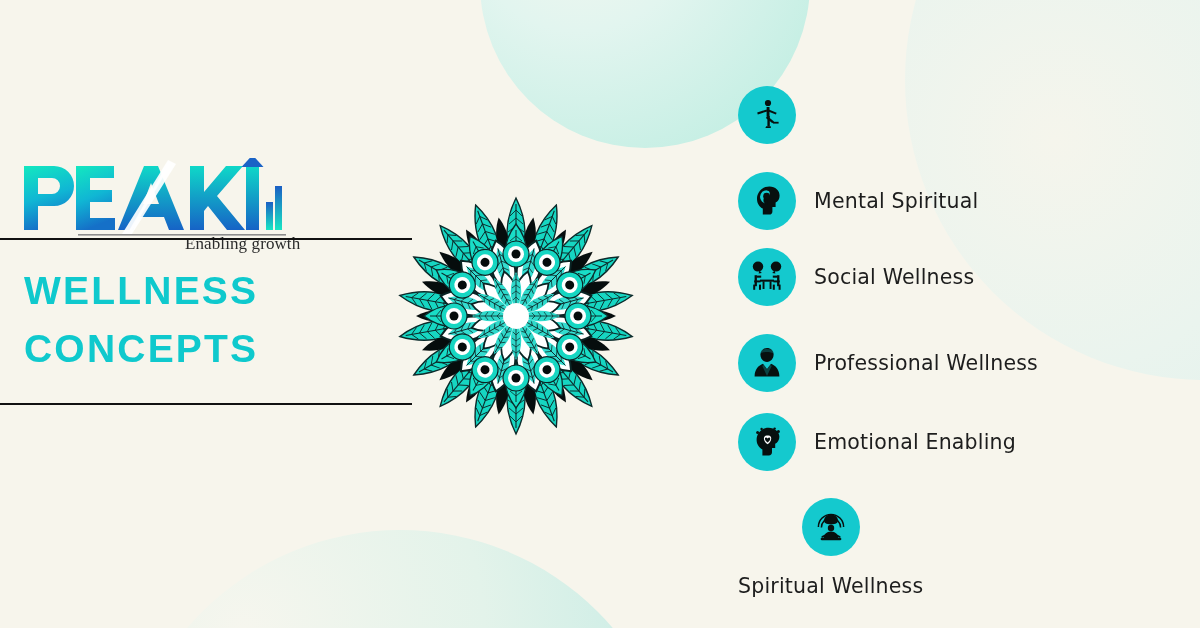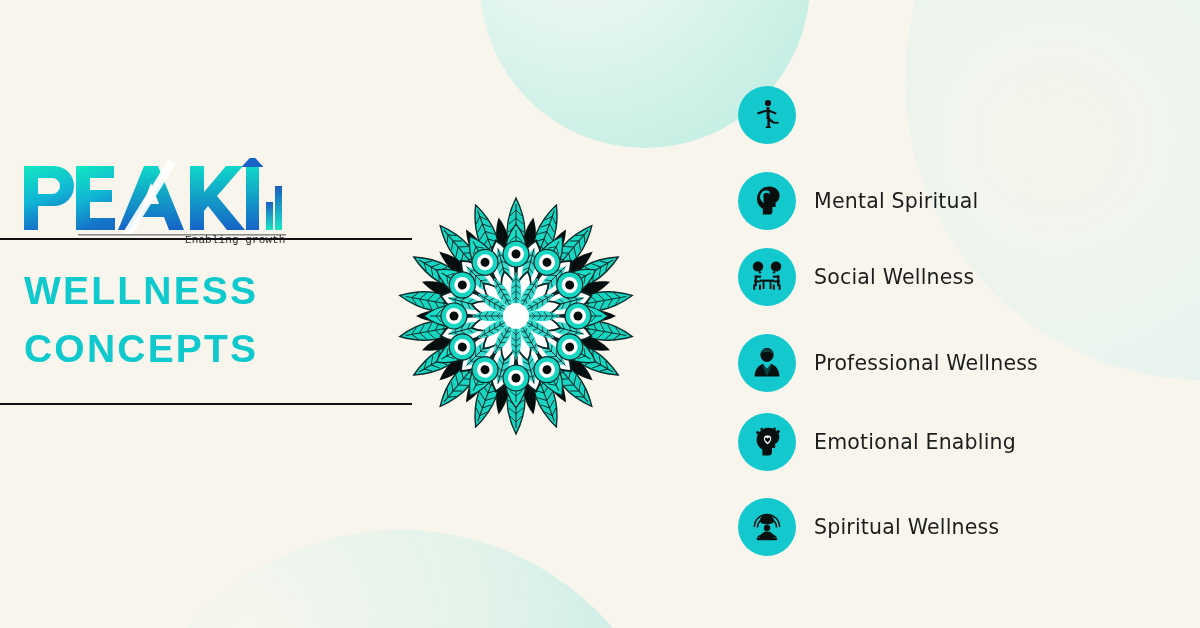--- a/index.html
+++ b/index.html
@@ -26,22 +26,22 @@
     background:radial-gradient(circle at 22% 18%, #f6f6ee 0%, #e3f3ea 38%, #aee5e0 100%);
   }
 
   
   .left{position:absolute;left:0;top:0;width:440px;height:628px;}
 
   .logo-wrap{position:absolute;left:18px;top:158px;width:270px;height:80px;}
   .logo-svg{display:block;}
   .tagline{
     position:absolute;left:185px;top:234px;
-    font-size:11px;color:#2b2b2b;letter-spacing:.1px;
-    font-family:Liberation Mono, monospace;
+    font-size:17px;color:#2b2b2b;letter-spacing:.1px;
+    font-family:Liberation Serif, serif;
   }
 
   .rule{position:absolute;left:0;height:2px;background:#111;}
   .rule-top{top:238px;width:412px;}
   .rule-bottom{top:403px;width:412px;}
 
   .title{
     position:absolute;left:24px;top:262px;width:400px;
     color:#0fc9cd;
     font-family:"Liberation Sans", sans-serif;
@@ -62,21 +62,21 @@
     width:58px;height:58px;border-radius:50%;
     background:#14c9ce;flex:0 0 58px;
     display:flex;align-items:center;justify-content:center;
   }
   .badge svg{display:block;}
   .row-label{
     font-family:"DejaVu Sans", sans-serif;
     font-size:20.5px;color:#1d1d1d;white-space:nowrap;letter-spacing:.2px;
   }
   .r0{top:86px;} .r1{top:172px;} .r2{top:248px;}
-  .r3{top:334px;} .r4{top:413px;} .r5{top:498px;}
+  .r3{top:334px;} .r4{top:413px;} .r5{top:498px;flex-direction:column;}
 </style>
 </head>
 <body>
 
 <div class="stage">
 
   <div class="blob blob-top"></div>
   <div class="blob blob-right"></div>
   <div class="blob blob-bottom"></div>
 

